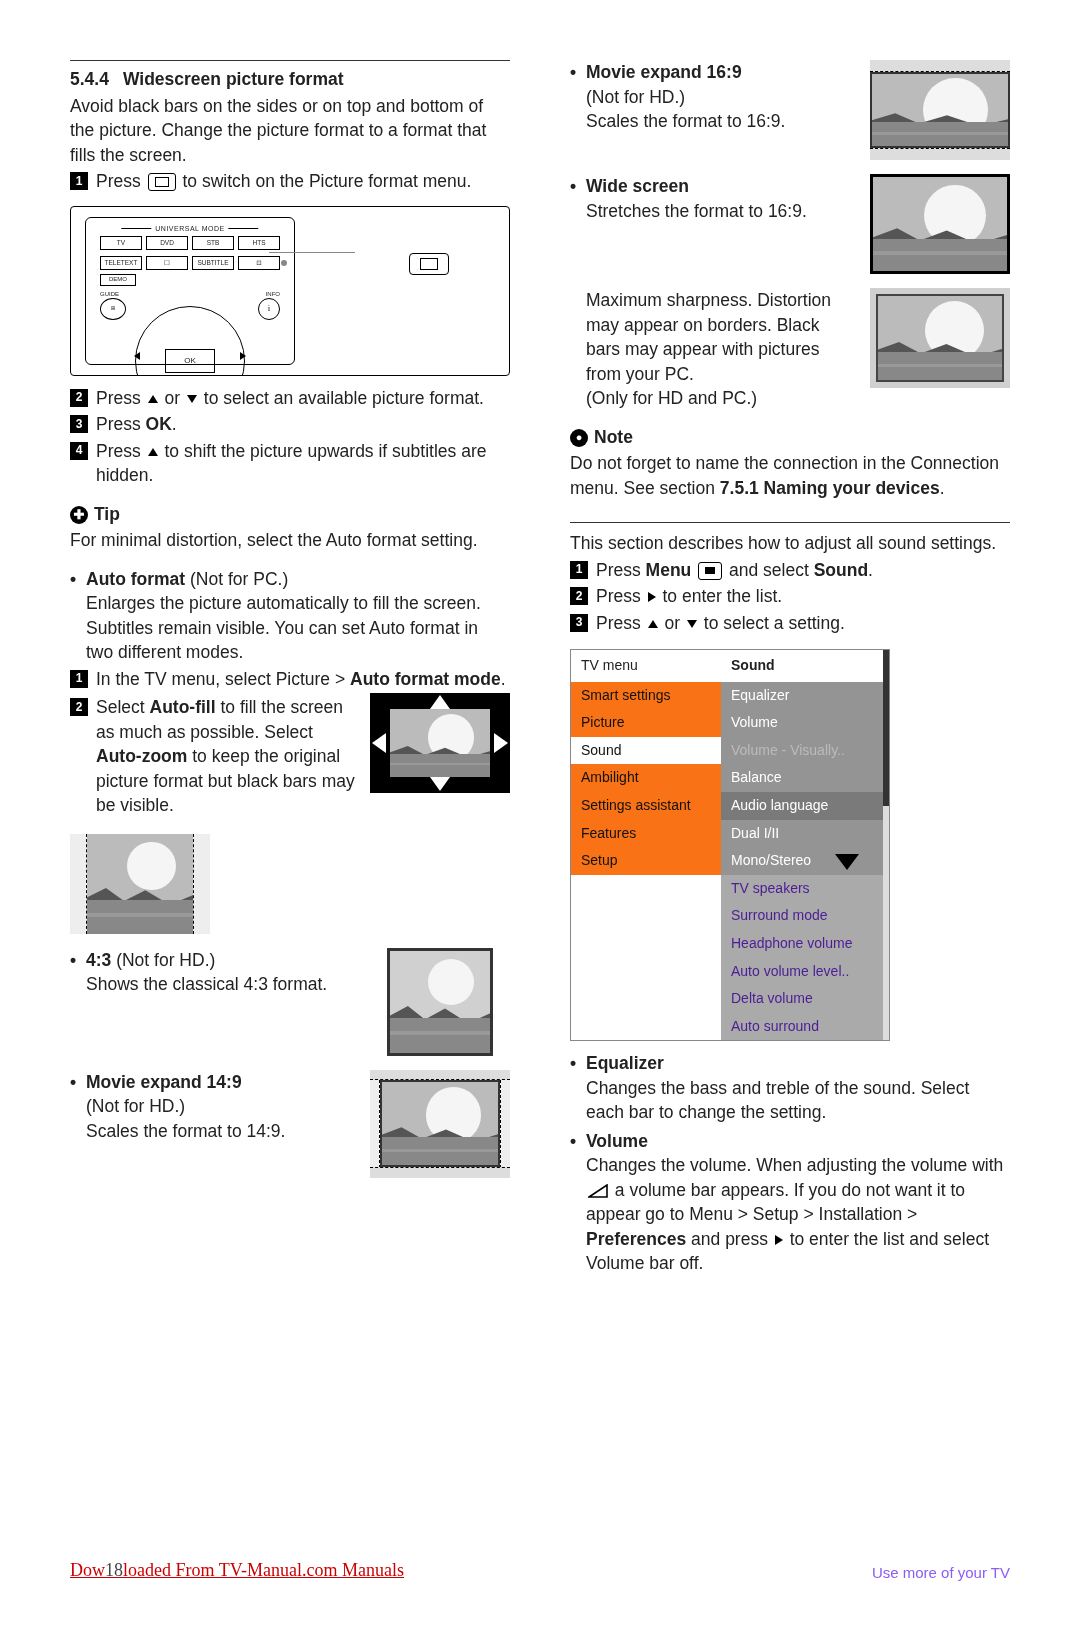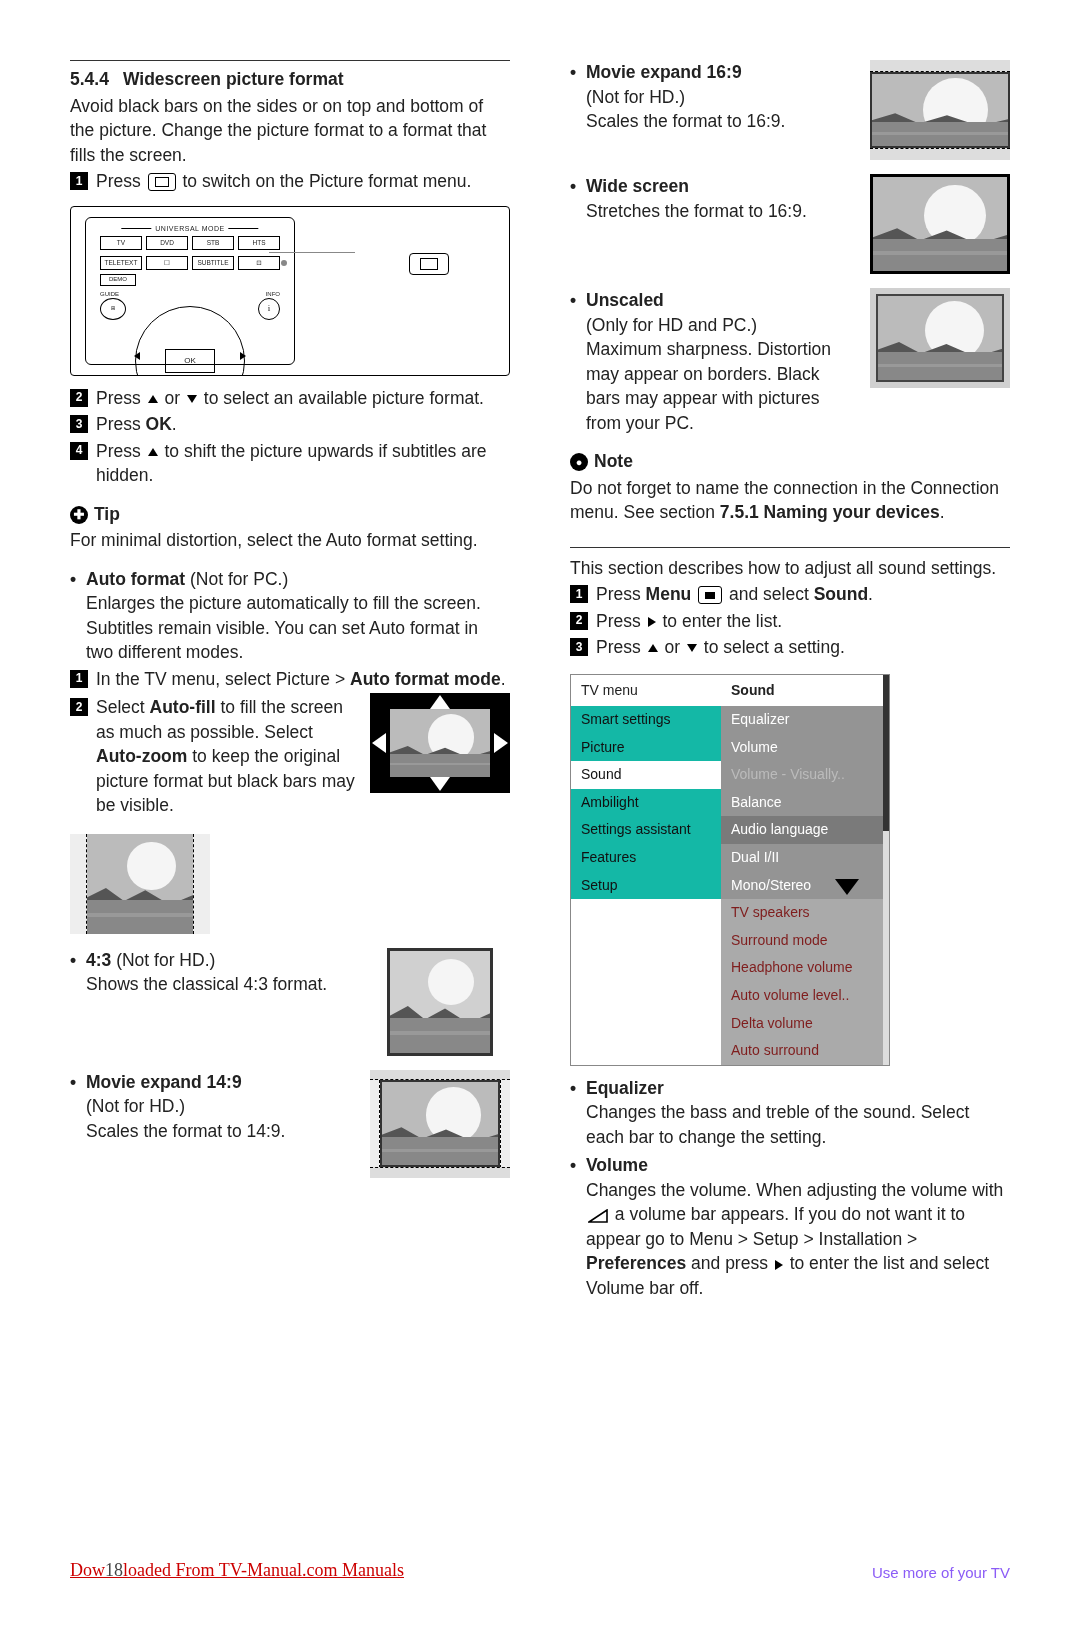--- a/index.html
+++ b/index.html
@@ -170,26 +170,26 @@
     font-size: 14px;
     display: flex;
     position: relative;
     width: 320px;
   }
   .menu-col1 { width: 150px; }
   .menu-col2 { flex:1; position: relative; }
   .menu-head { padding: 6px 10px; font-weight: normal; background:#fff; }
   .menu-head2 { padding: 6px 10px; font-weight: bold; background:#fff; }
   .menu-item { padding: 4px 10px; }
-  .mc-light { background:#14b8a6; color:#111; }
+  .mc-light { background:#f97316; color:#111; }
   .mc-white { background:#fff; color:#111; }
   .mc-med { background:#949494; color:#fff; }
   .mc-medtext { background:#949494; color:#bbb; }
   .mc-dark { background:#7a7a7a; color:#fff; }
-  .mc-dim { background:#aaa; color:#7f1d1d; }
+  .mc-dim { background:#aaa; color:#4c1d95; }
   .menu-arrow {
     position: absolute; right: 30px; top: 204px;
     width:0;height:0;border-left:12px solid transparent;border-right:12px solid transparent;border-top:16px solid #000;
   }
   .menu-scroll { position:absolute; right:0; top:0; bottom:0; width:6px; background:#ddd; }
   .menu-scroll::before { content:""; position:absolute; top:0; left:0; right:0; height:40%; background:#333; }
   .footer {
     position: absolute;
     bottom: 44px;
     left: 70px; right: 70px;
@@ -408,23 +408,22 @@
               <div class="mtn1"></div>
               <div class="mtn2"></div>
               <div class="band"></div>
           </div>
         </div>
       </div>
     </div>
 
     <div class="bullet-row">
       <div class="bullet-text">
-        <div class="bullet-li"><span class="b">Unscaled</span></div>
+        <div class="bullet-sub">Maximum sharpness. Distortion may appear on borders. Black bars may appear with pictures from your PC.</div>
         <div class="bullet-sub">(Only for HD and PC.)</div>
-        <div class="bullet-sub">Maximum sharpness. Distortion may appear on borders. Black bars may appear with pictures from your PC.</div>
       </div>
       <div class="right-thumb">
         <div class="thumb-frame h80">
           <div class="bg"></div>
           <div class="pic" style="inset:6px;">
             <div class="sun"></div>
               <div class="mtn1"></div>
               <div class="mtn2"></div>
               <div class="band"></div>
           </div>

